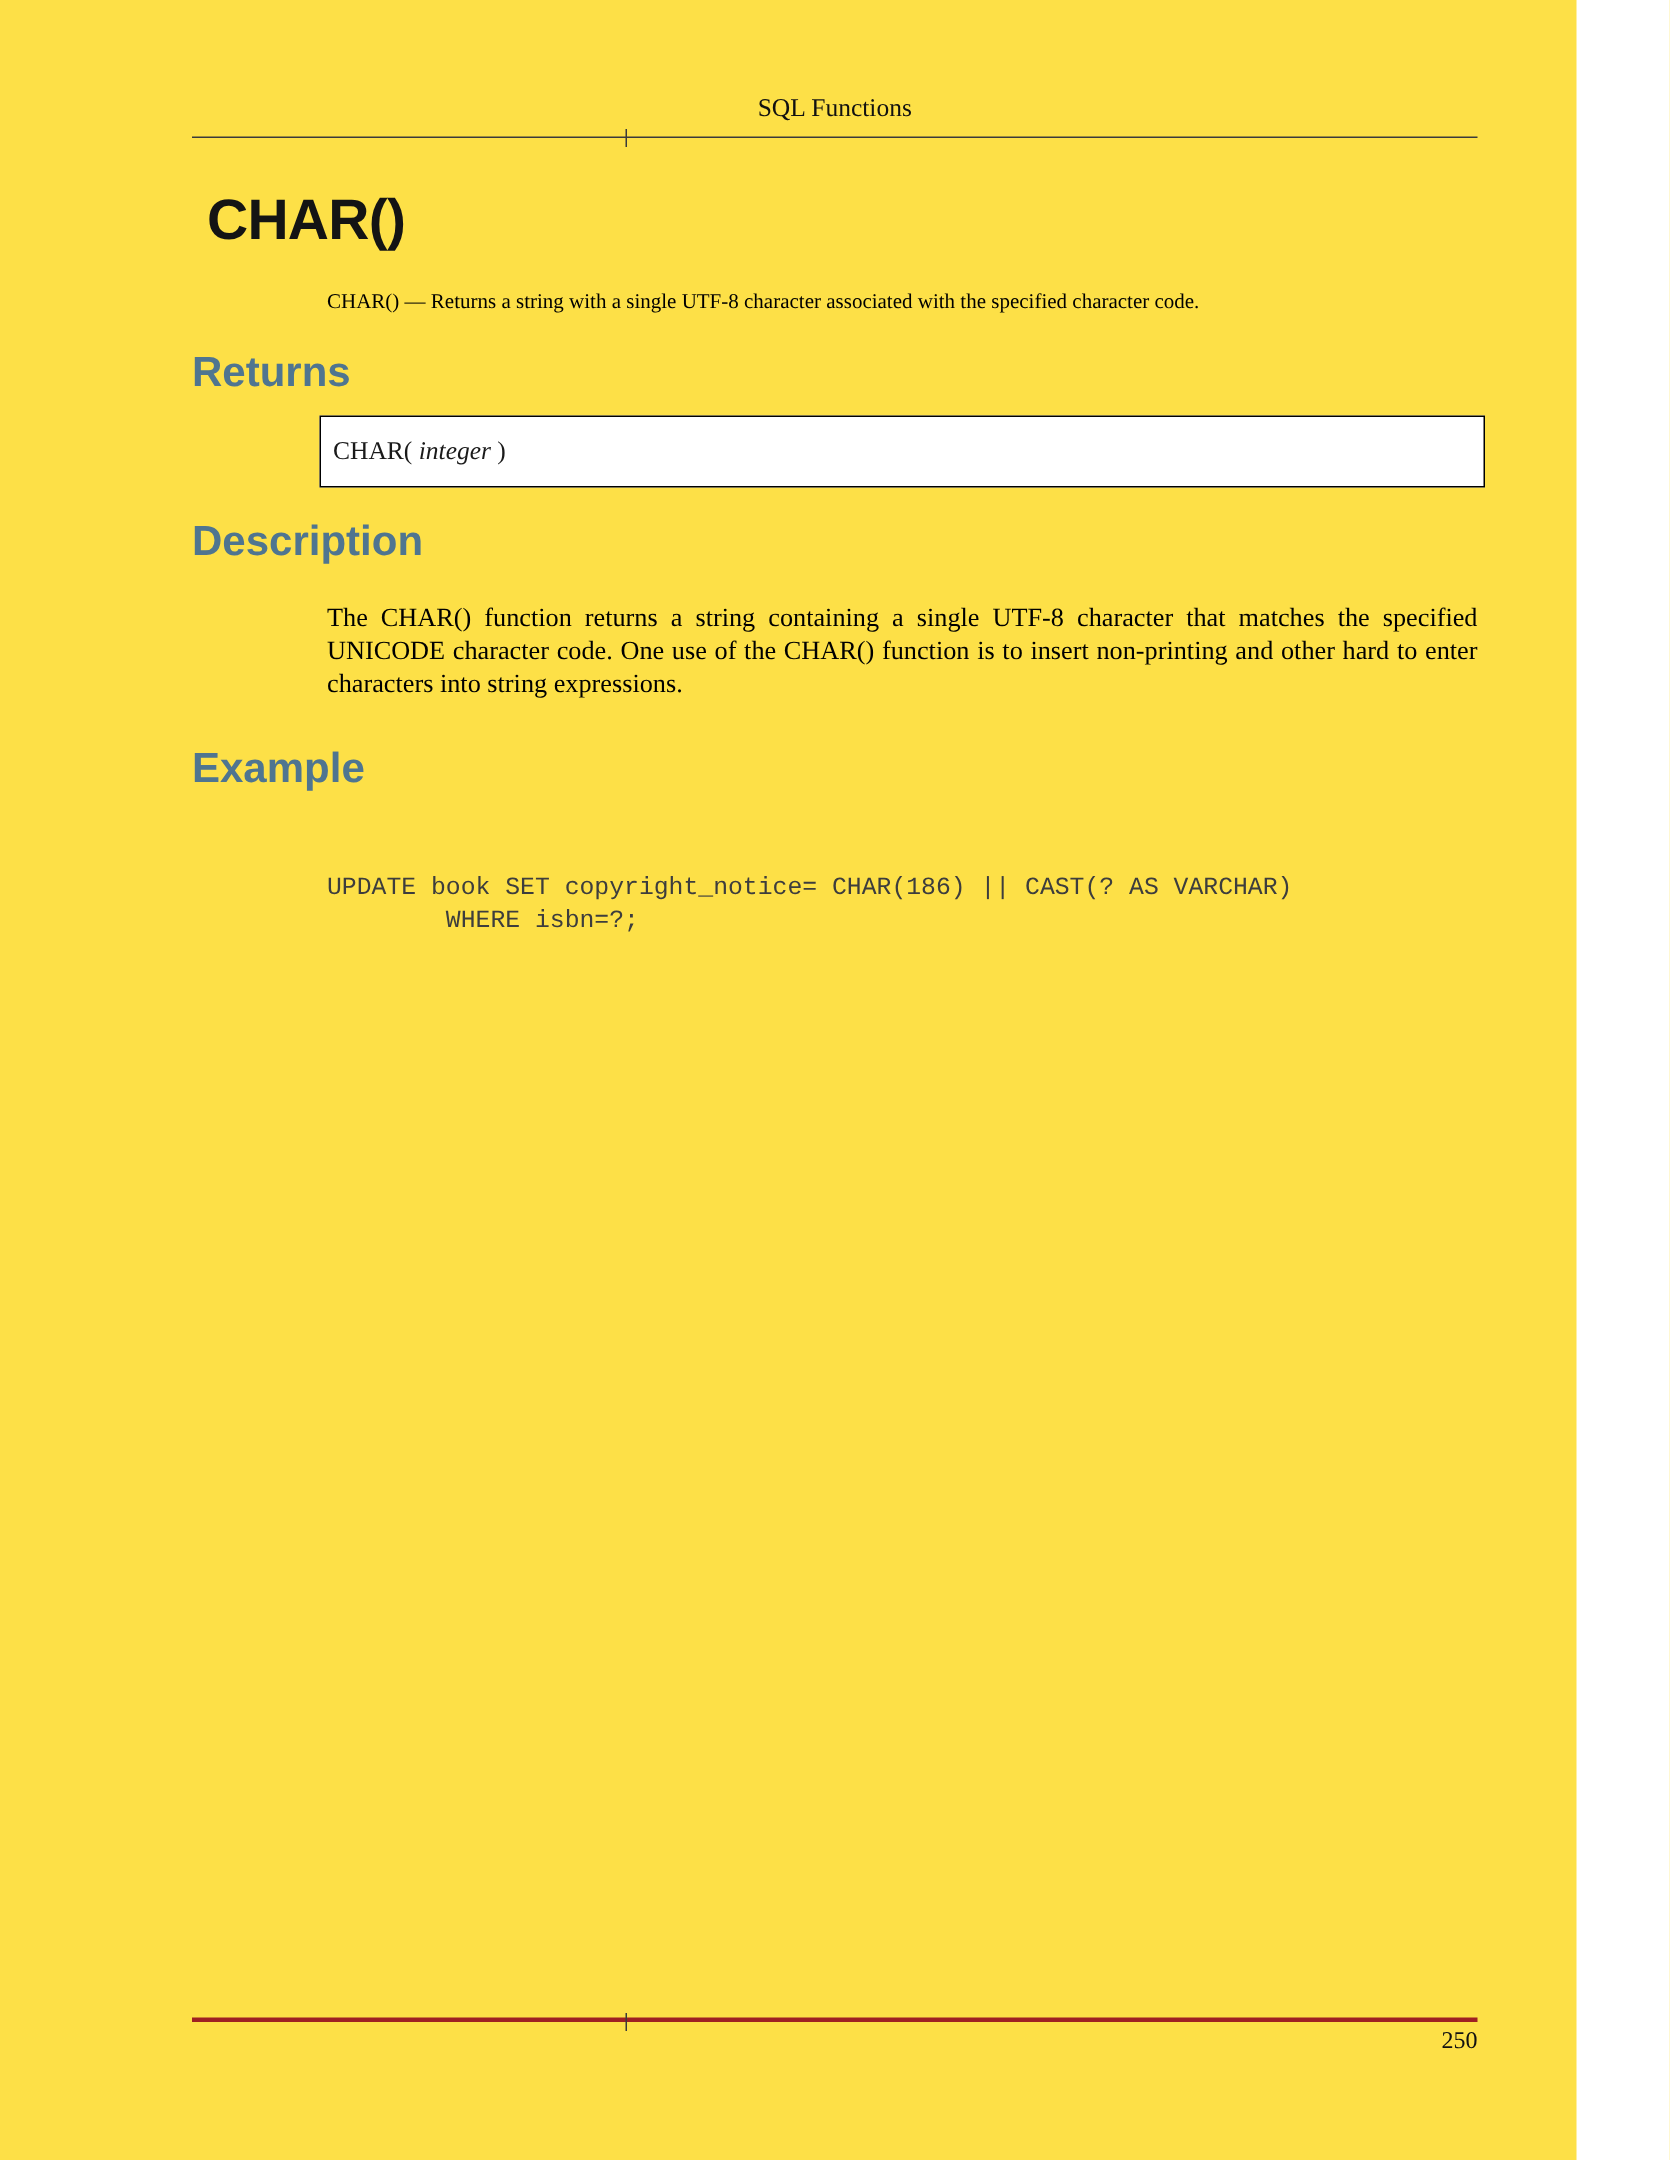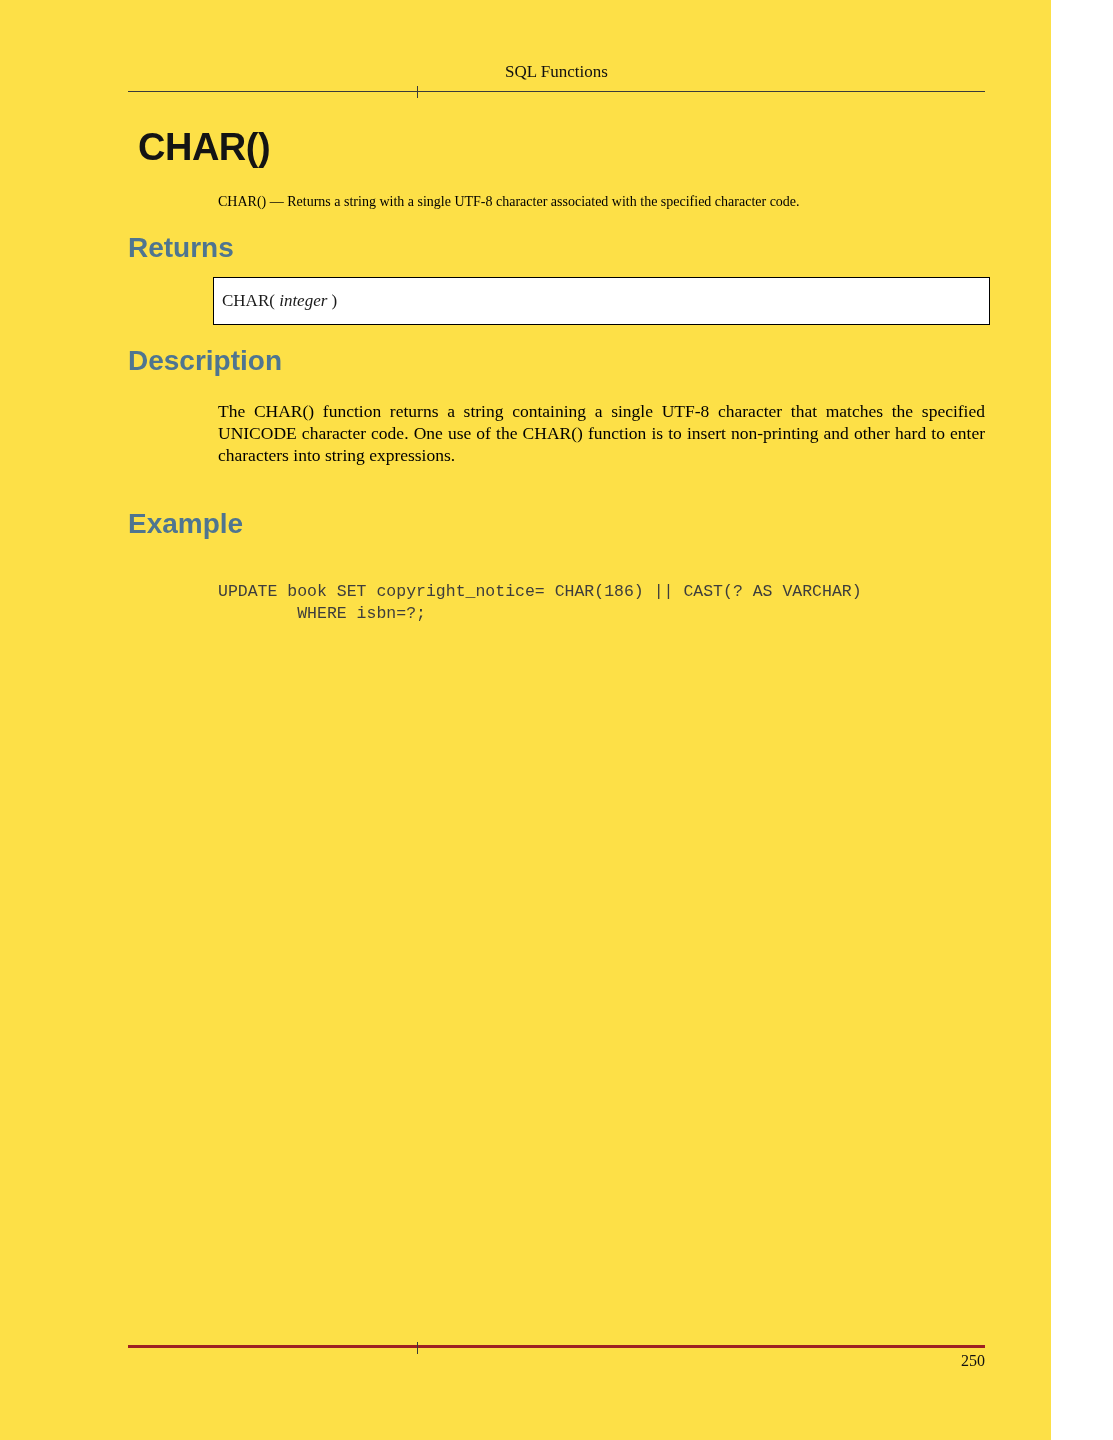--- a/index.html
+++ b/index.html
@@ -34,21 +34,21 @@
     font-size: 14px; line-height: 22px;
   }
 
   .section-heading {
     position: absolute; left: 128px;
     font-family: "Liberation Sans", sans-serif;
     font-weight: 700; font-size: 28px; color: #4f7590;
   }
   .h-syntax { top: 232px; }
   .h-description { top: 345px; }
-  .h-example { top: 508px; }
+  .h-example { top: 496px; }
 
   
   .syntax-box {
     position: absolute; left: 213px; top: 277px; width: 777px; height: 48px;
     border: 1px solid #000000; background: #ffffff;
     display: flex; align-items: center; padding-left: 8px;
   }
   .syntax-code {
     font-family: Liberation Serif, serif;
     font-size: 17px; color: #1a1a1a; white-space: pre;

